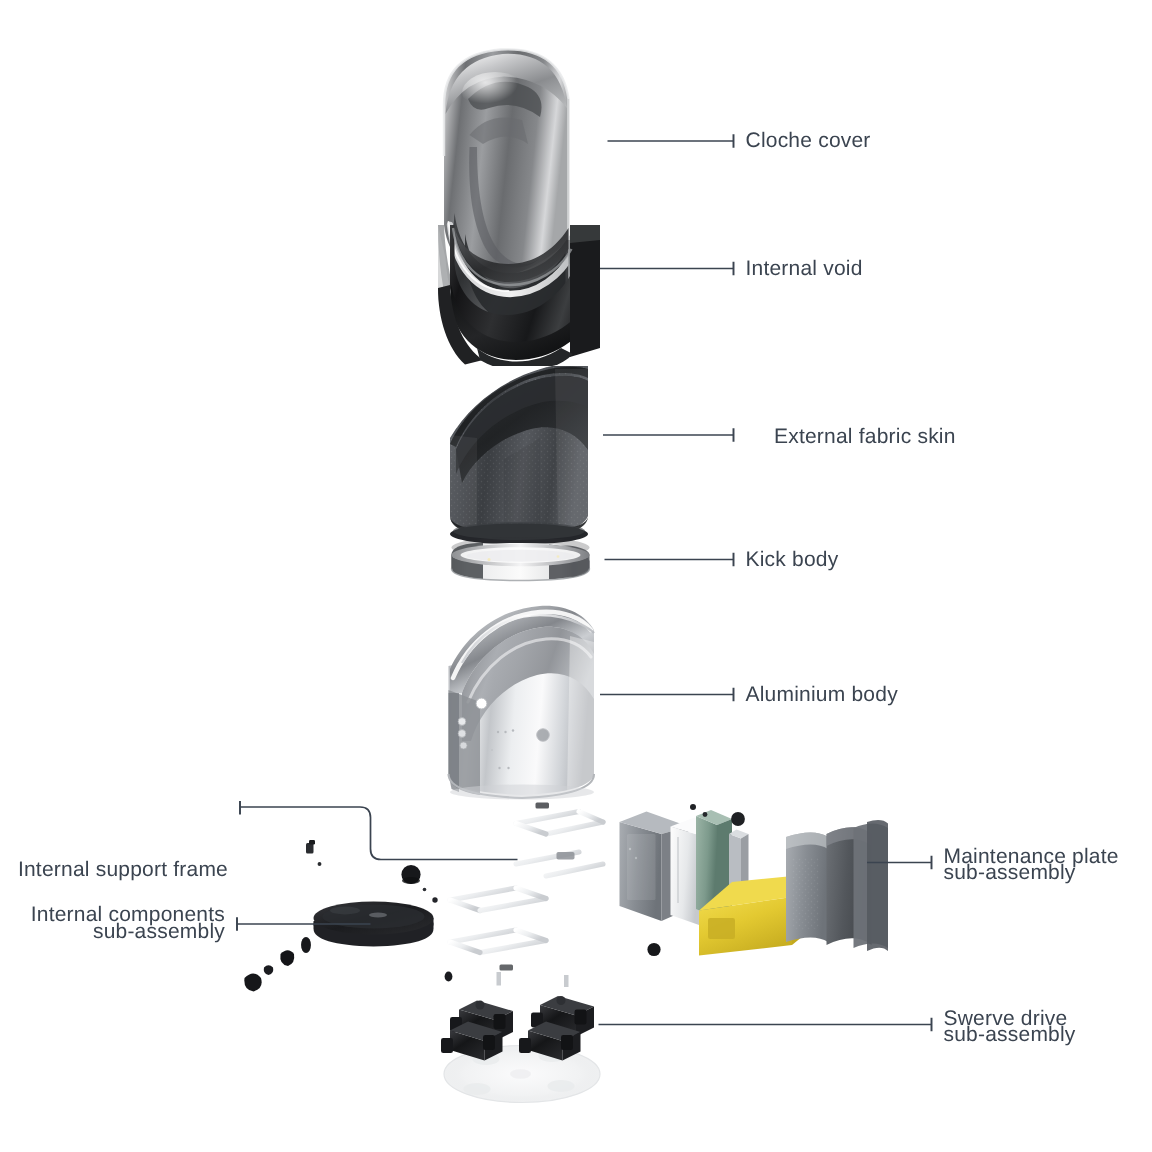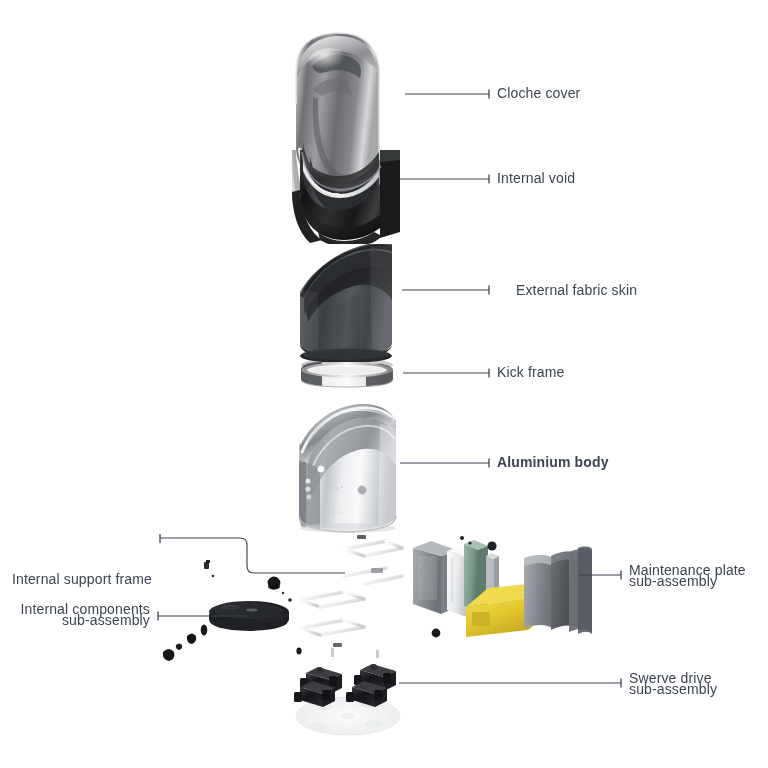--- a/index.html
+++ b/index.html
@@ -531,23 +531,23 @@
         <line x1="621" x2="621" y1="678.5" y2="687.5" stroke="#3b4450" stroke-width="1.3"></line>
       </g>
   </svg>
 
   <div class="callout right" style="left:497px; top:88px;">Cloche cover</div>
 
   <div class="callout right" style="left:497px; top:173px;">Internal void</div>
 
   <div class="callout right" style="left:497px; top:285px;padding-left:19px;">External fabric skin</div>
 
-  <div class="callout right" style="left:497px; top:367px;">Kick frame</div>
-
-  <div class="callout right" style="left:497px; top:457px;font-weight:bold;">Aluminium body</div>
+  <div class="callout right" style="left:497px; top:367px;">Kick body</div>
+
+  <div class="callout right" style="left:497px; top:457px;">Aluminium body</div>
 
   <div class="callout left" style="left:0px; top:532px; width:152px;margin-top:42px;">Internal support frame</div>
 
   <div class="callout left" style="left:0px; top:604px; width:150px;">Internal components
 sub-assembly</div>
 
   <div class="callout right" style="left:629px; top:565px;">Maintenance plate
 sub-assembly</div>
 
   <div class="callout right" style="left:629px; top:673px;">Swerve drive

